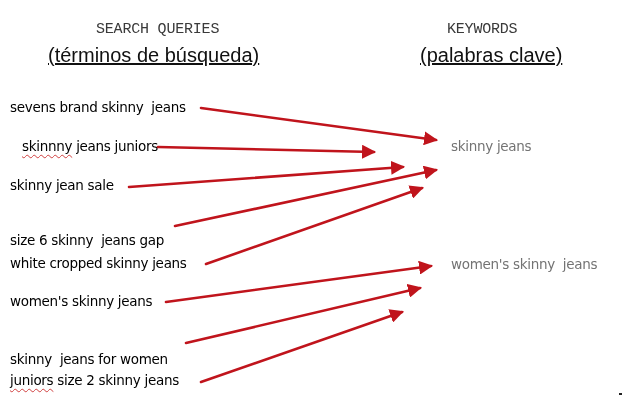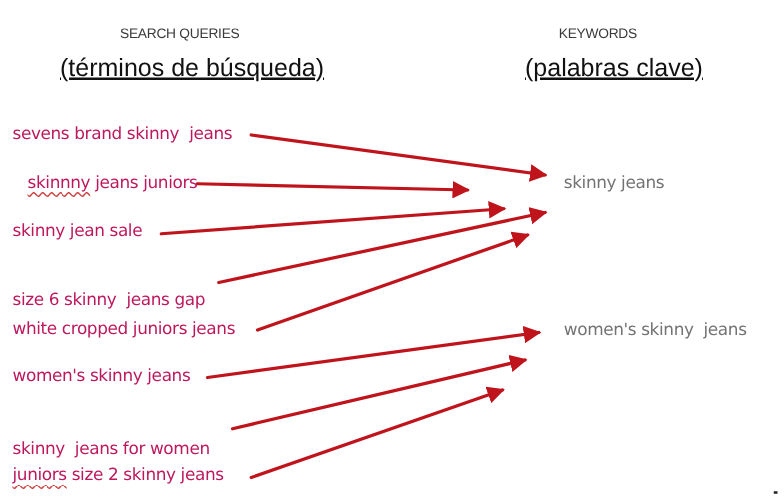--- a/index.html
+++ b/index.html
@@ -1,38 +1,38 @@
 <!DOCTYPE html>
 <html><head>
 <meta charset="utf-8">
 <style>
   html, body { margin: 0; padding: 0; background: #ffffff; }
   body { width: 627px; height: 401px; position: relative; overflow: hidden; }
-  .hdr { position: absolute; font-family: Liberation Sans, sans-serif; font-size: 11px; color: #3a3a3a; letter-spacing: -0.2px; }
+  .hdr { position: absolute; font-family: Liberation Mono, monospace; font-size: 15px; color: #3a3a3a; letter-spacing: -0.2px; }
   .sub { position: absolute; font-family: "Liberation Sans", sans-serif; font-size: 20px; color: #111; text-decoration: underline; }
-  .q { position: absolute; font-family: "DejaVu Sans", sans-serif; font-size: 13.5px; color: #be185d; letter-spacing: -0.3px; white-space: pre; }
+  .q { position: absolute; font-family: "DejaVu Sans", sans-serif; font-size: 13.5px; color: #000000; letter-spacing: -0.3px; white-space: pre; }
   .kw { position: absolute; font-family: "DejaVu Sans", sans-serif; font-size: 13.5px; color: #737373; letter-spacing: -0.3px; white-space: pre; }
   .squiggle { text-decoration: underline wavy #d04040; text-decoration-thickness: 1px; text-underline-offset: 3px; }
   svg.arrows { position: absolute; left: 0; top: 0; }
   .mark { position: absolute; left: 619px; top: 393px; width: 3px; height: 2px; background: #222; }
 </style>
 </head>
 <body>
 
 <div class="hdr" style="left:96px; top:21px;">SEARCH QUERIES</div>
 <div class="sub" style="left:48px; top:44px;">(términos de búsqueda)</div>
 <div class="hdr" style="left:447px; top:21px;">KEYWORDS</div>
 <div class="sub" style="left:420px; top:44px;">(palabras clave)</div>
 
 <div>
   <div class="q" style="left:10px; top:99px;">sevens brand skinny  jeans</div>
   <div class="q" style="left:22px; top:138px;"><span class="squiggle">skinnny</span><span> jeans juniors</span></div>
   <div class="q" style="left:10px; top:177px;">skinny jean sale</div>
   <div class="q" style="left:10px; top:232px;">size 6 skinny  jeans gap</div>
-  <div class="q" style="left:10px; top:255px;">white cropped juniors jeans</div>
+  <div class="q" style="left:10px; top:255px;">white cropped skinny jeans</div>
   <div class="q" style="left:10px; top:293px;">women's skinny jeans</div>
   <div class="q" style="left:10px; top:351px;">skinny  jeans for women</div>
   <div class="q" style="left:10px; top:372px;"><span class="squiggle">juniors</span><span> size 2 skinny jeans</span></div>
 </div>
 
 <div>
   <div class="kw" style="left:451px; top:138px;">skinny jeans</div>
   <div class="kw" style="left:451px; top:256px;">women's skinny  jeans</div>
 </div>
 

